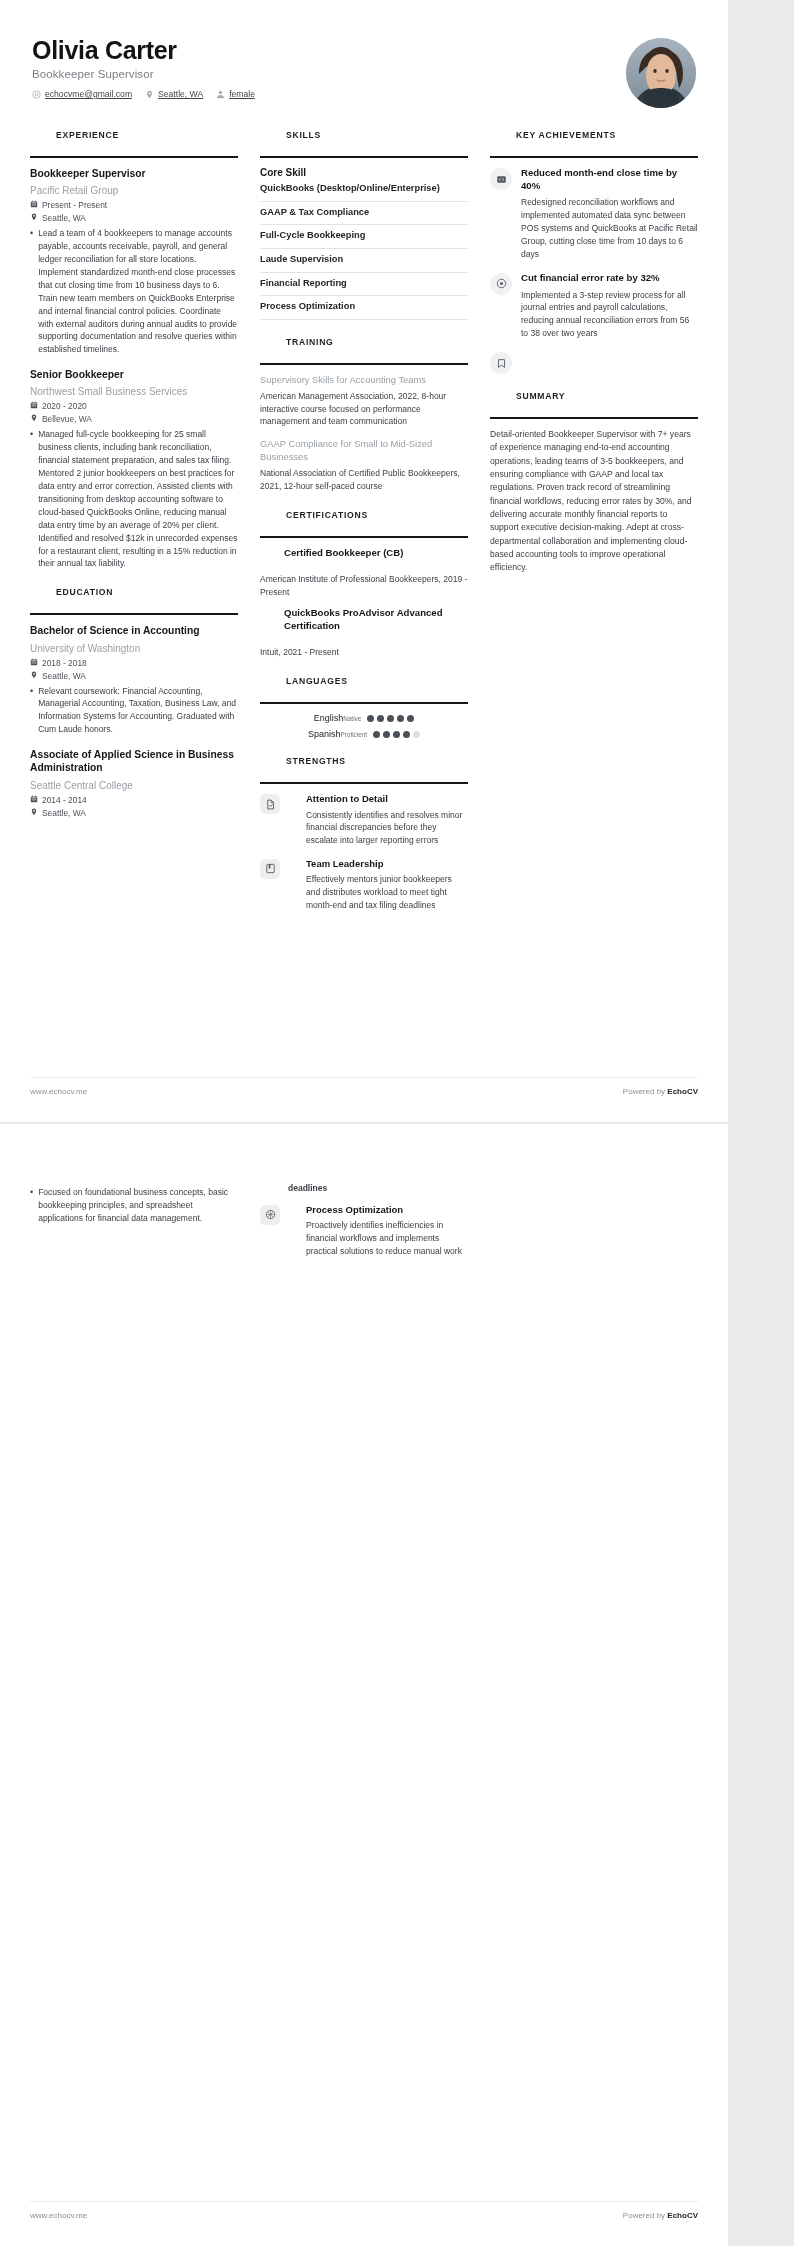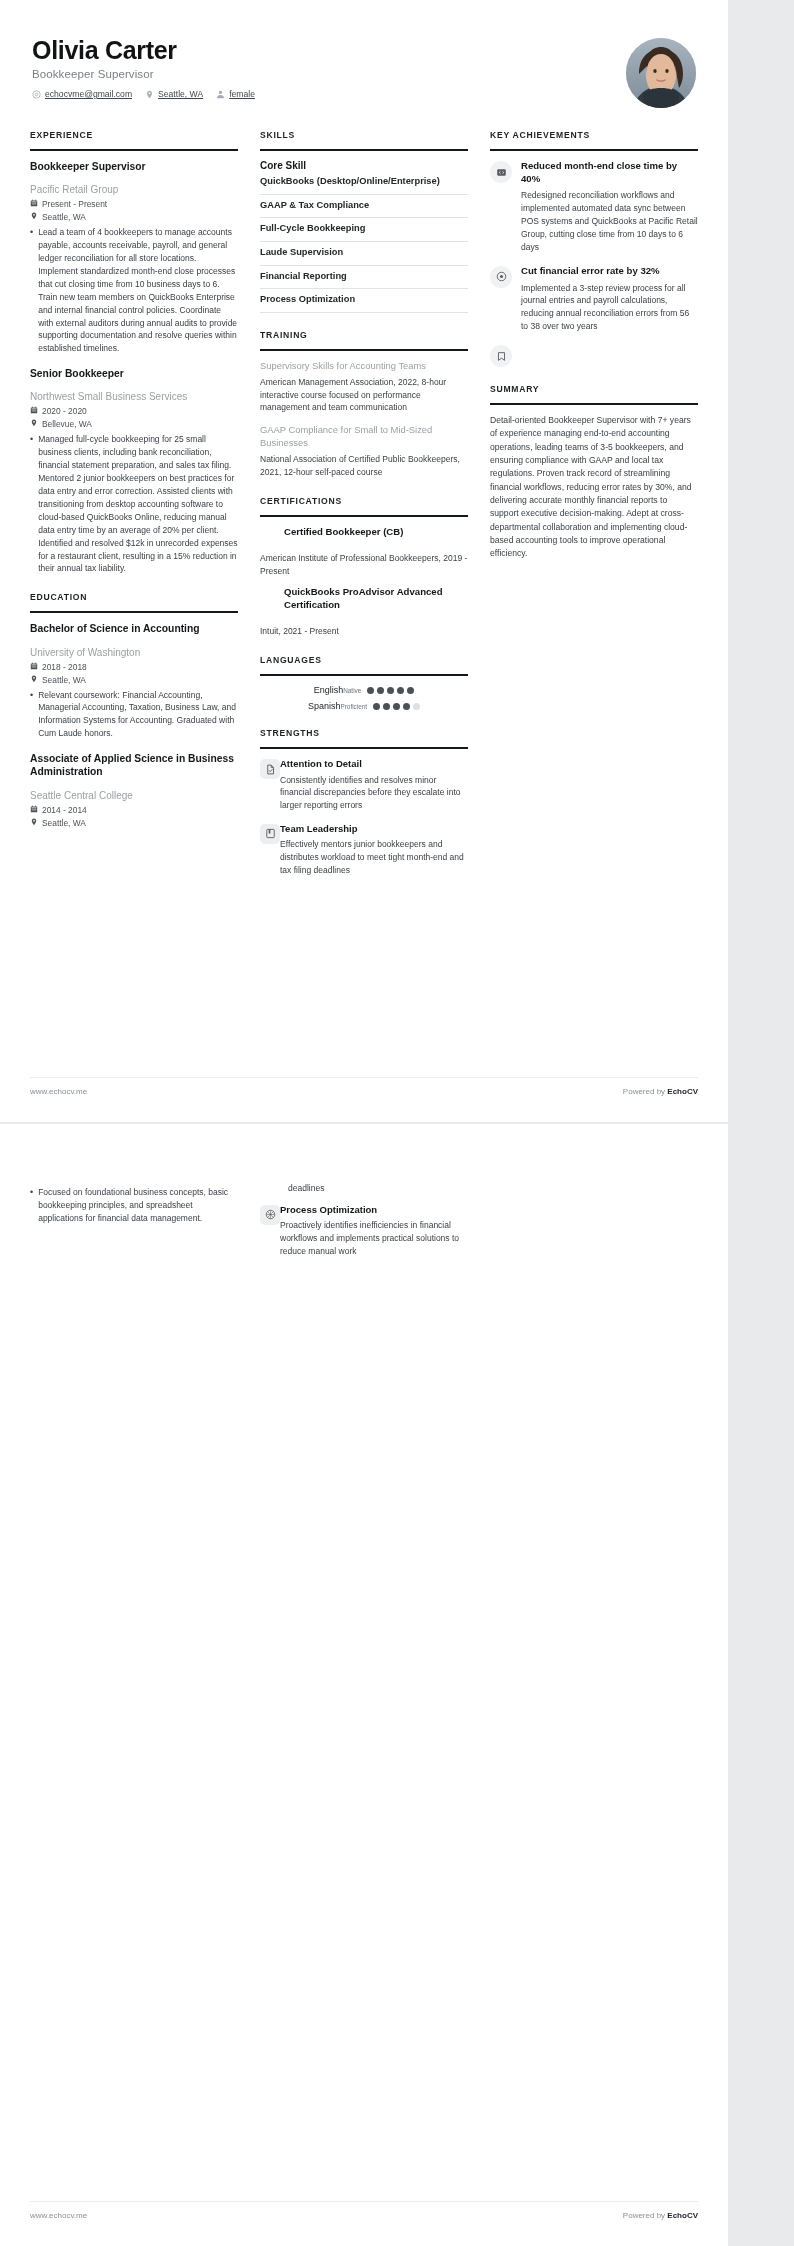--- a/index.html
+++ b/index.html
@@ -94,41 +94,42 @@
   .col-left  { width: 208px; flex: 0 0 208px; }
   .col-mid   { width: 208px; flex: 0 0 208px; }
   .col-right { width: 208px; flex: 0 0 208px; }
 
   .sect { margin-bottom: 17px; }
   .sect-title {
     font-size: 8.6px;
     font-weight: 600;
     letter-spacing: 0.75px;
     color: #1c1f22;
-    padding-bottom: 9px;
+    padding-bottom: 16px;
     text-transform: uppercase;
+    margin-left: 26px;
   }
   .sect-rule {
     height: 2px;
     background: #15181b;
     margin-bottom: 9px;
   }
 
   
   .entry { margin-bottom: 12px; }
   .entry-title {
     font-size: 10.3px;
     font-weight: 700;
     color: #14171a;
     line-height: 1.28;
   }
   .entry-org {
     font-size: 10px;
     color: #9aa0a6;
-    margin-top: 10px;
+    margin-top: 4px;
     line-height: 1.3;
   }
   .entry-meta {
     display: flex;
     align-items: center;
     gap: 4px;
     font-size: 8.4px;
     color: #4b5157;
     margin-top: 3px;
   }
@@ -206,21 +207,21 @@
     display: block;
     width: 7px; height: 7px;
     border-radius: 50%;
     background: #dcdfe3;
   }
   .dots i.on { background: #4a5055; }
 
   
   .strength {
     display: flex;
-    gap: 0;
+    gap: 26px;
     margin-bottom: 11px;
   }
   .str-icon {
     flex: 0 0 20px;
     width: 20px; height: 20px;
     border-radius: 5px;
     background: #eceef0;
     display: flex;
     align-items: center;
     justify-content: center;
@@ -679,21 +680,21 @@
         <div class="col-left">
           <div class="bullets">
             <div class="bullet">
               <span class="dot">•</span>
               <span>Focused on foundational business concepts, basic bookkeeping principles, and spreadsheet applications for financial data management.</span>
             </div>
           </div>
         </div>
 
         <div class="col-mid">
-          <div class="str-desc" style="margin-left:28px; margin-top:0;">deadlines</div>
+          <div class="str-desc" style="margin-left:28px; margin-top:0;font-weight:bold;">deadlines</div>
           <div class="strength" style="margin-top:9px;">
             <div class="str-icon">
               <svg width="11" height="11" viewBox="0 0 16 16">
                   <circle cx="8" cy="8" r="6.2" fill="none" stroke="#55595e" stroke-width="1.1"></circle>
                   <circle cx="8" cy="8" r="1.5" fill="#55595e"></circle>
                   <path d="M8 1.8v4.7M8 9.5v4.7M1.8 8h4.7M9.5 8h4.7M3.6 3.6l3.3 3.3M9.1 9.1l3.3 3.3M12.4 3.6L9.1 6.9M6.9 9.1l-3.3 3.3" stroke="#55595e" stroke-width="0.8" fill="none"></path>
                 </svg>
             </div>
             <div class="str-body">
               <div class="str-title">Process Optimization</div>

